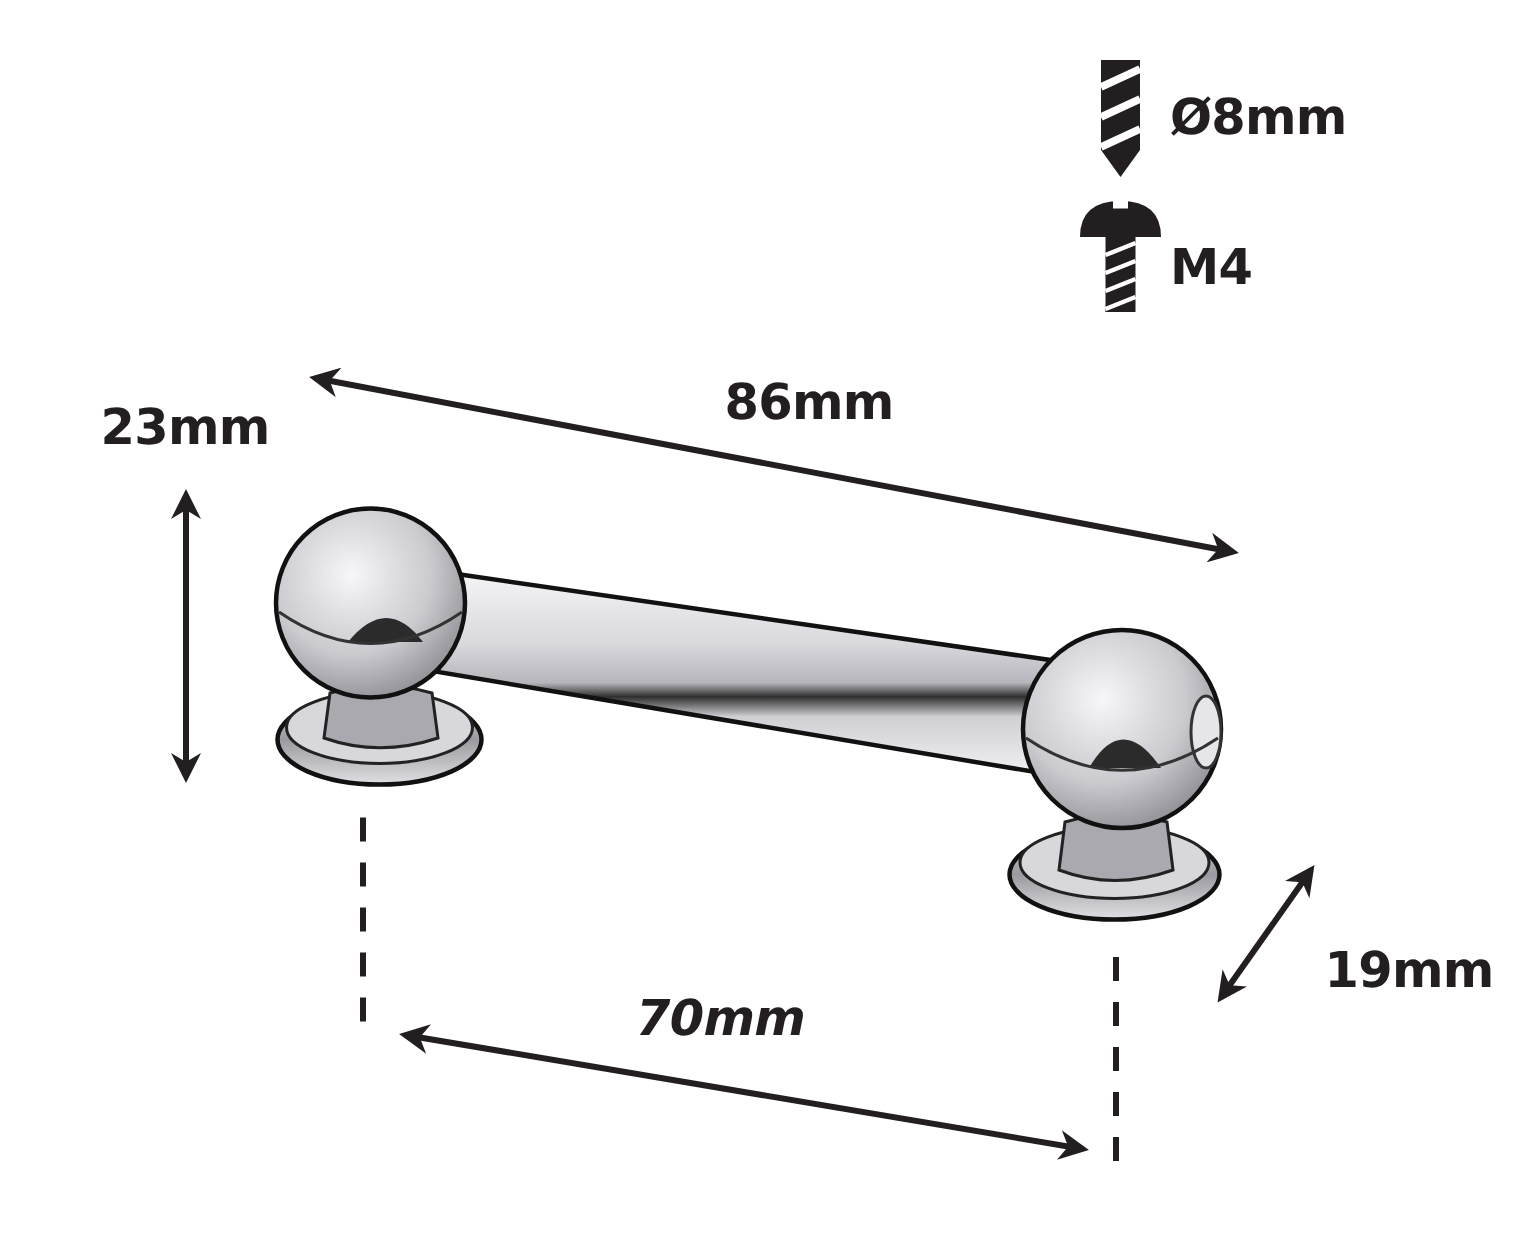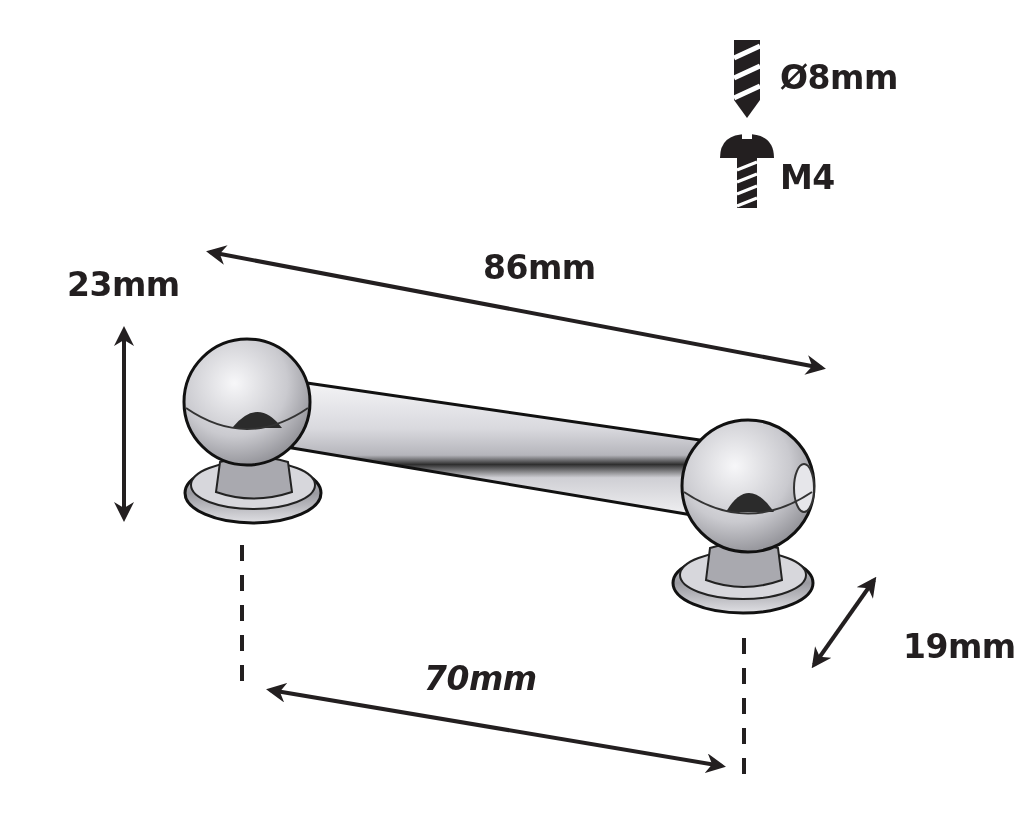--- a/index.html
+++ b/index.html
@@ -78,14 +78,14 @@
     <path d="M726,512 Q748,474 774,512 Z" fill="#2b2b2b"></path>
     <ellipse cx="804" cy="488" rx="10" ry="24" fill="#e6e6ea" stroke="#333" stroke-width="2"></ellipse>
     <path d="M684,492 Q748,535 812,492" fill="none" stroke="#333" stroke-width="2"></path>
   </g>
 </svg>
 
 <div class="label" style="left:780px; top:61px;">Ø8mm</div>
 <div class="label" style="left:780px; top:161px;text-align:center;">M4</div>
 <div class="label" style="left:483px; top:251px;">86mm</div>
 <div class="label" style="left:26px; top:268px;margin-left:41px;">23mm</div>
-<div class="label" style="left:883px; top:630px;margin-left:20px;">19mm</div>
+<div class="label" style="left:883px; top:630px;">19mm</div>
 <div class="label" style="left:424px; top:662px;font-style:italic;">70mm</div>
 
 </body></html>

